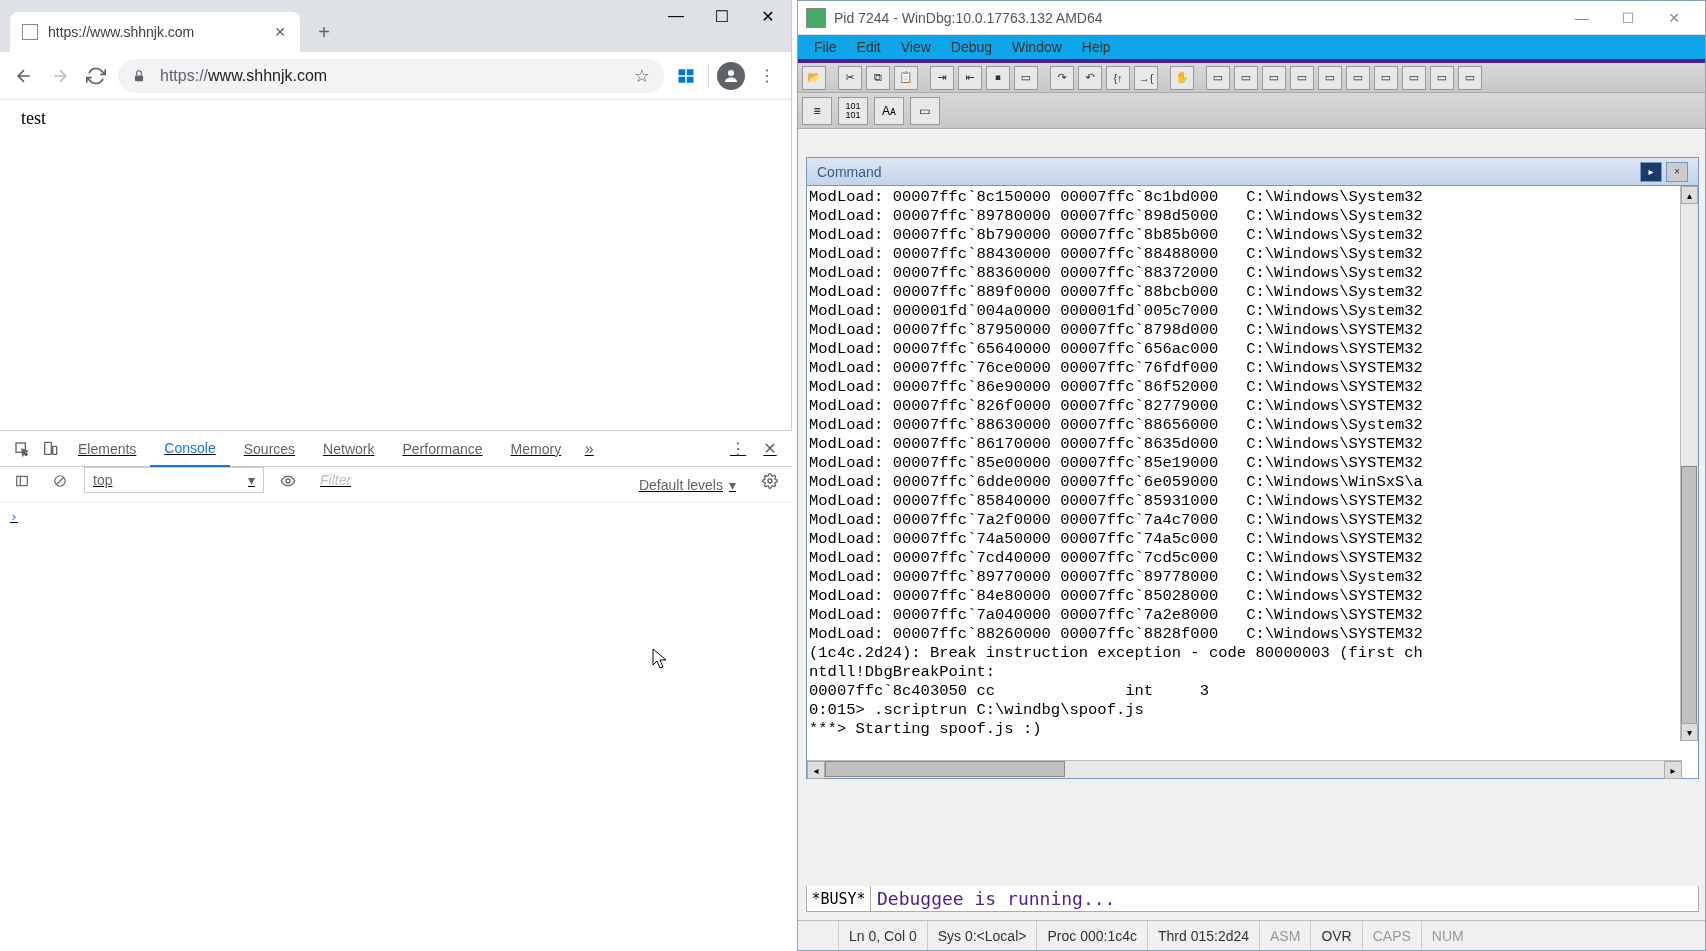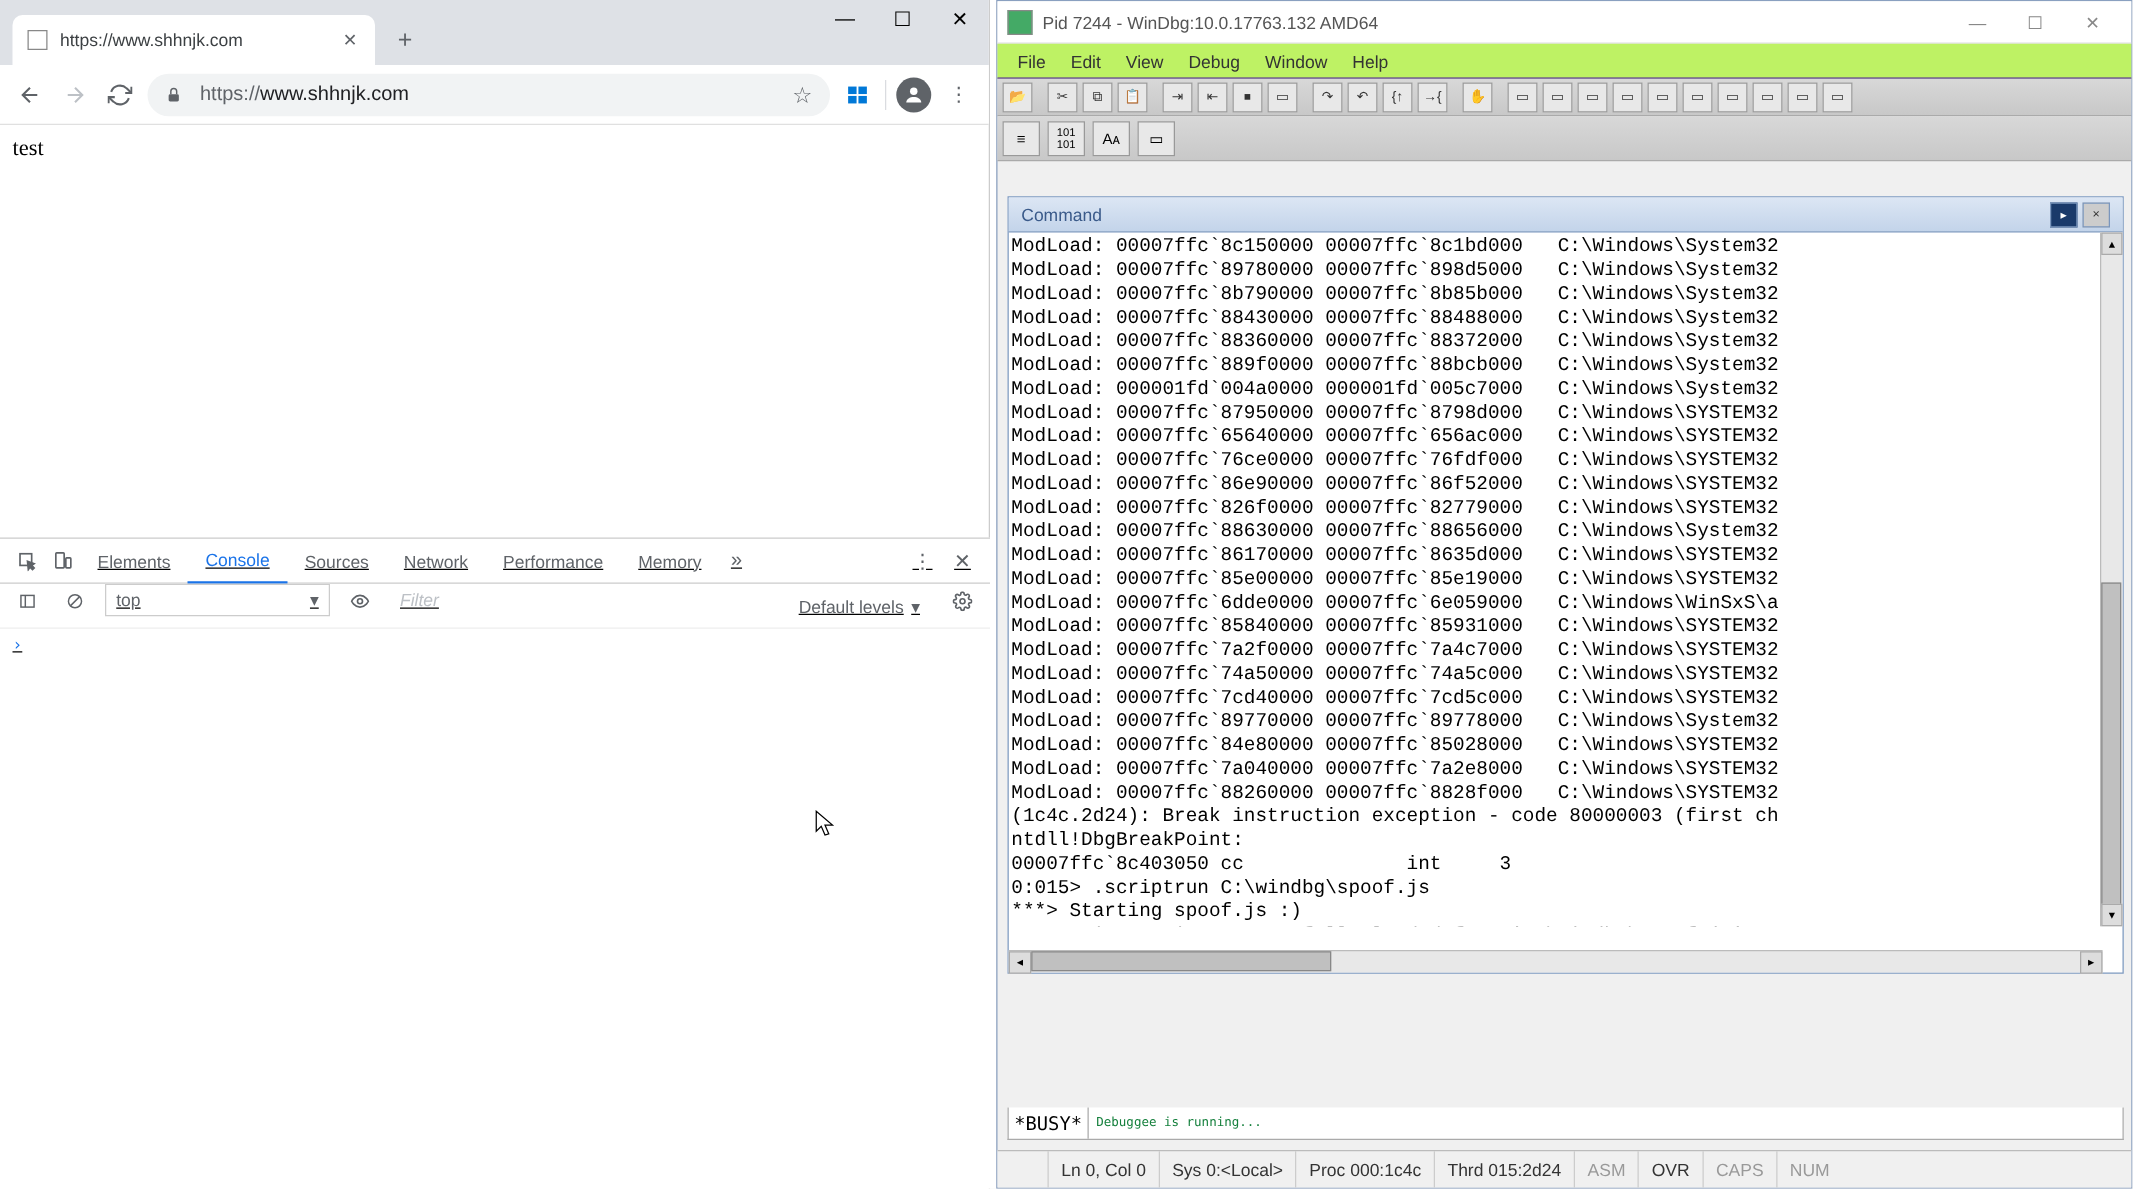--- a/index.html
+++ b/index.html
@@ -26,21 +26,21 @@
 .lock { width: 16px; margin-right: 12px; color: #5f6368; }
 .url { flex: 1; color: #202124; }
 .url .scheme { color: #5f6368; }
 .star { color: #5f6368; font-size: 18px; }
 .win-app { width: 28px; height: 28px; color: #0078d7; font-size: 18px; display:flex;align-items:center;justify-content:center;}
 .sep { width: 1px; height: 24px; background: #dadce0; }
 .avatar { width: 28px; height: 28px; border-radius: 50%; background: #5f6368; display:flex;align-items:center;justify-content:center; color:#fff; font-size:16px;}
 .menu-dots { width: 28px; height: 28px; display: flex; align-items: center; justify-content: center; color: #5f6368; }
 
 
-.page { padding: 8px 10px; font-size: 18px; font-family: "Times New Roman", serif; color: #000; height: 330px; }
+.page { padding: 8px 10px; font-size: 18px; font-family: "Times New Roman", serif; color: #000; height: 330px; margin-left: 11px; }
 
 
 .devtools { position: absolute; left: 0; bottom: 0; width: 792px; height: 521px; background: #fff; border-top: 1px solid #ccc; text-decoration: underline; }
 .dt-tabs { height: 36px; border-bottom: 1px solid #ccc; display: flex; align-items: center; padding: 0 8px; font-size: 14px; color: #5f6368; }
 .dt-ic { width: 28px; height: 28px; display:flex;align-items:center;justify-content:center; font-size:16px;}
 .dt-tab { padding: 0 14px; height: 36px; display: flex; align-items: center; cursor: pointer; }
 .dt-tab.active { color: #1a73e8; border-bottom: 2px solid #1a73e8; }
 .dt-more { margin-left: auto; display:flex; gap:4px;}
 .dt-filter { height: 36px; border-bottom: 1px solid #eee; display: flex; padding: 0 8px; gap: 10px; font-size: 14px; color: #5f6368; }
 .dt-select { flex: 0 0 180px; height: 26px; border: 1px solid #ccc; padding: 0 8px; display:flex; align-items:center; justify-content:space-between; font-size:14px; background:#fff;}
@@ -50,42 +50,42 @@
 .dt-console-body { padding: 6px 10px; font-family: Menlo, Consolas, monospace; font-size: 13px; }
 .prompt { color: #1a73e8; }
 
 
 .windbg { position: absolute; left: 797px; top: 0; width: 909px; height: 951px; background: #f0f0f0; border: 1px solid #8aa0c0; }
 .wd-titlebar { height: 34px; background: #fff; display: flex; align-items: center; padding: 0 8px; border-bottom: 1px solid #ddd; }
 .wd-titlebar .icn { width: 20px; height: 20px; background: #4a6; margin-right: 8px; border:1px solid #888;}
 .wd-title { flex: 1; font-size: 14px; color: #555; }
 .wd-winbtns { display: flex; }
 .wd-winbtn { width: 46px; height: 30px; display:flex;align-items:center;justify-content:center; color:#888; font-size:14px;}
-.wd-menubar { height: 28px; background: #bef264; display: flex; align-items: center; padding: 0 6px; font-size: 14px; border-bottom: 1px solid #4c1d95; }
+.wd-menubar { height: 28px; background: #0ea5e9; display: flex; align-items: center; padding: 0 6px; font-size: 14px; border-bottom: 4px solid #4c1d95; }
 .wd-menu { padding: 0 10px; cursor: pointer; color:#333;}
 .wd-toolbar { height: 30px; background: linear-gradient(#d8d8d8,#c8c8c8); border-bottom: 1px solid #aaa; display: flex; align-items: center; padding: 0 4px; gap: 4px; }
 .wd-tbbtn { width: 24px; height: 24px; border: 1px solid #999; background: #e8e8e8; display:flex;align-items:center;justify-content:center; font-size:11px; color:#333;}
 .wd-tbsep { width: 4px; }
 .wd-toolbar2 { height: 36px; background: linear-gradient(#d8d8d8,#c8c8c8); border-bottom: 1px solid #aaa; display: flex; align-items: center; padding: 0 4px; gap: 6px; }
 .wd-tb2btn { width: 30px; height: 28px; border: 1px solid #999; background: #e8e8e8; display:flex;align-items:center;justify-content:center; font-size:12px;}
 
 
 .cmd-pane { position: absolute; left: 8px; top: 156px; width: 893px; height: 622px; background: #fff; border: 1px solid #7a96bd; }
 .cmd-title { height: 28px; background: linear-gradient(#dce6f4,#c3d4ea); border-bottom: 1px solid #7a96bd; display: flex; align-items: center; padding: 0 10px; font-size: 14px; color: #3a5a8a; }
 .cmd-title-txt { flex: 1; }
 .cmd-title-btn { width: 22px; height: 20px; border: 1px solid #7a96bd; background: #1a3a6a; color:#fff; display:flex;align-items:center;justify-content:center; font-size:10px; margin-left:4px;}
 .cmd-body { height: 555px; overflow: hidden; font-family: Consolas, "Courier New", monospace; font-size: 15.5px; line-height: 19px; padding: 2px 2px; white-space: pre; color: #000; position: relative; }
 .cmd-scrollbar-v { position: absolute; right: 0; top: 28px; width: 18px; height: 555px; background: #e8e8e8; border-left:1px solid #bbb;}
 .cmd-sb-btn { height: 18px; background:#ddd; border:1px solid #aaa; display:flex;align-items:center;justify-content:center; font-size:10px;}
 .cmd-sb-thumb { position:absolute; right:1px; width:16px; background:#c0c0c0; border:1px solid #888;}
 .cmd-scrollbar-h { position:absolute; left:0; bottom:0; width:875px; height:18px; background:#e8e8e8; border-top:1px solid #bbb; display:flex;}
 .cmd-sb-hthumb { height:16px; background:#c0c0c0; border:1px solid #888; margin:0;}
 .cmd-input-row { position:absolute; left:8px; bottom:38px; width:893px; height:26px; display:flex; background:#fff; border:1px solid #aaa; border-top:none;}
 .cmd-busy { width:64px; border-right:1px solid #aaa; font-family: Consolas, monospace; font-size:15px; display:flex;align-items:center;justify-content:center;}
-.cmd-input { flex:1; font-family: Consolas, monospace; font-size:10px; padding:0 6px; display:flex;align-items:center; color:#15803d;}
+.cmd-input { flex:1; font-family: Consolas, monospace; font-size:18px; padding:0 6px; display:flex;align-items:center; color:#4c1d95;}
 
 
 .wd-status { position: absolute; left: 0; bottom: 0; width: 100%; height: 30px; background: #f0f0f0; border-top: 1px solid #bbb; display: flex; font-size: 14px; }
 .wd-status-cell { padding: 0 10px; border-left: 1px solid #ccc; height:100%; display:flex;align-items:center; color:#333;}
 .wd-status-cell:first-child { border-left:none; flex:0 0 40px;}
 .wd-status-cell.dim { color:#999; }
 
 
 .cursor { position: absolute; left: 652px; top: 648px; width: 16px; height: 22px; pointer-events: none; }
 

